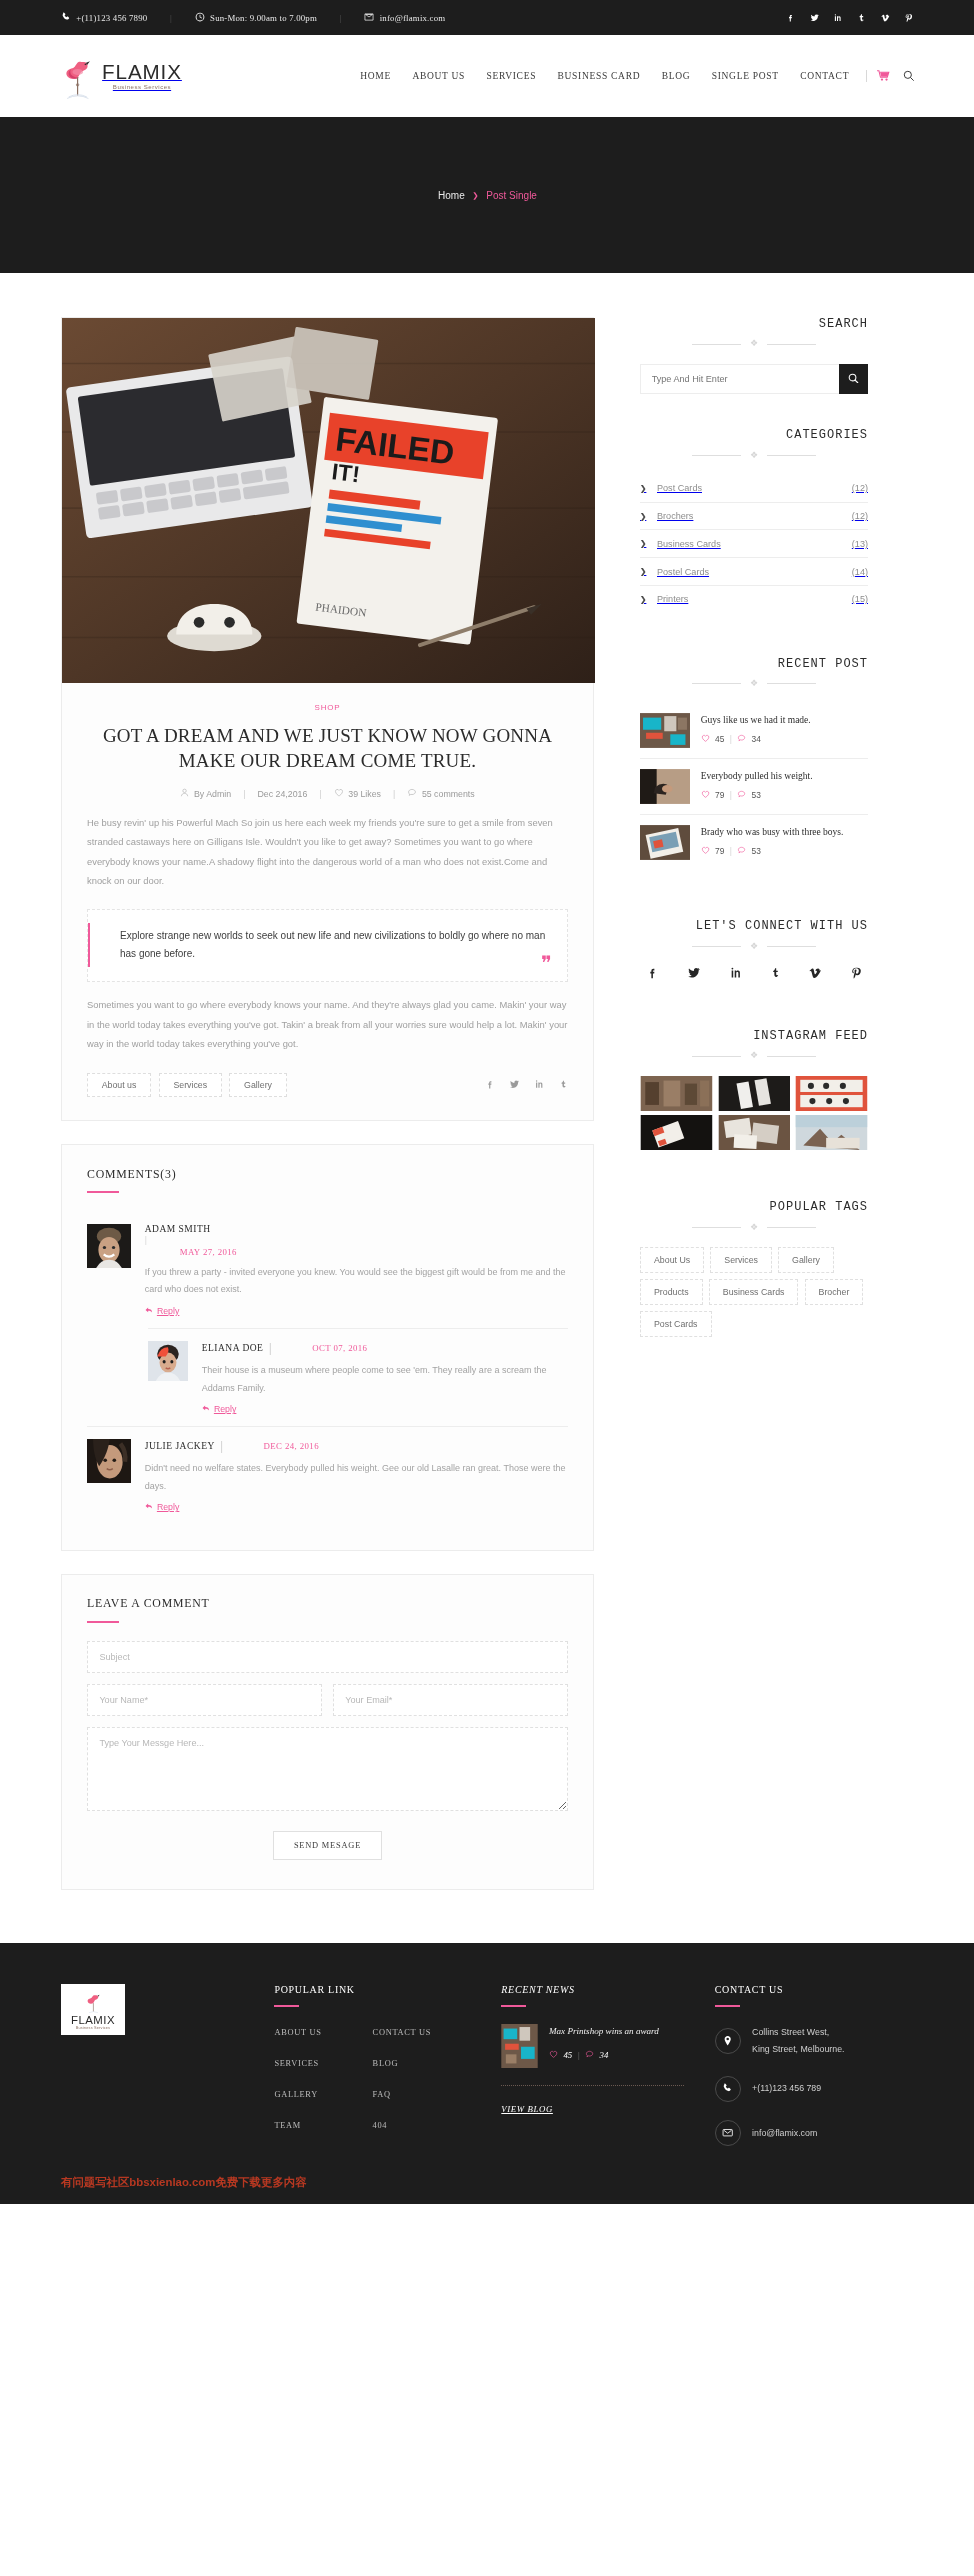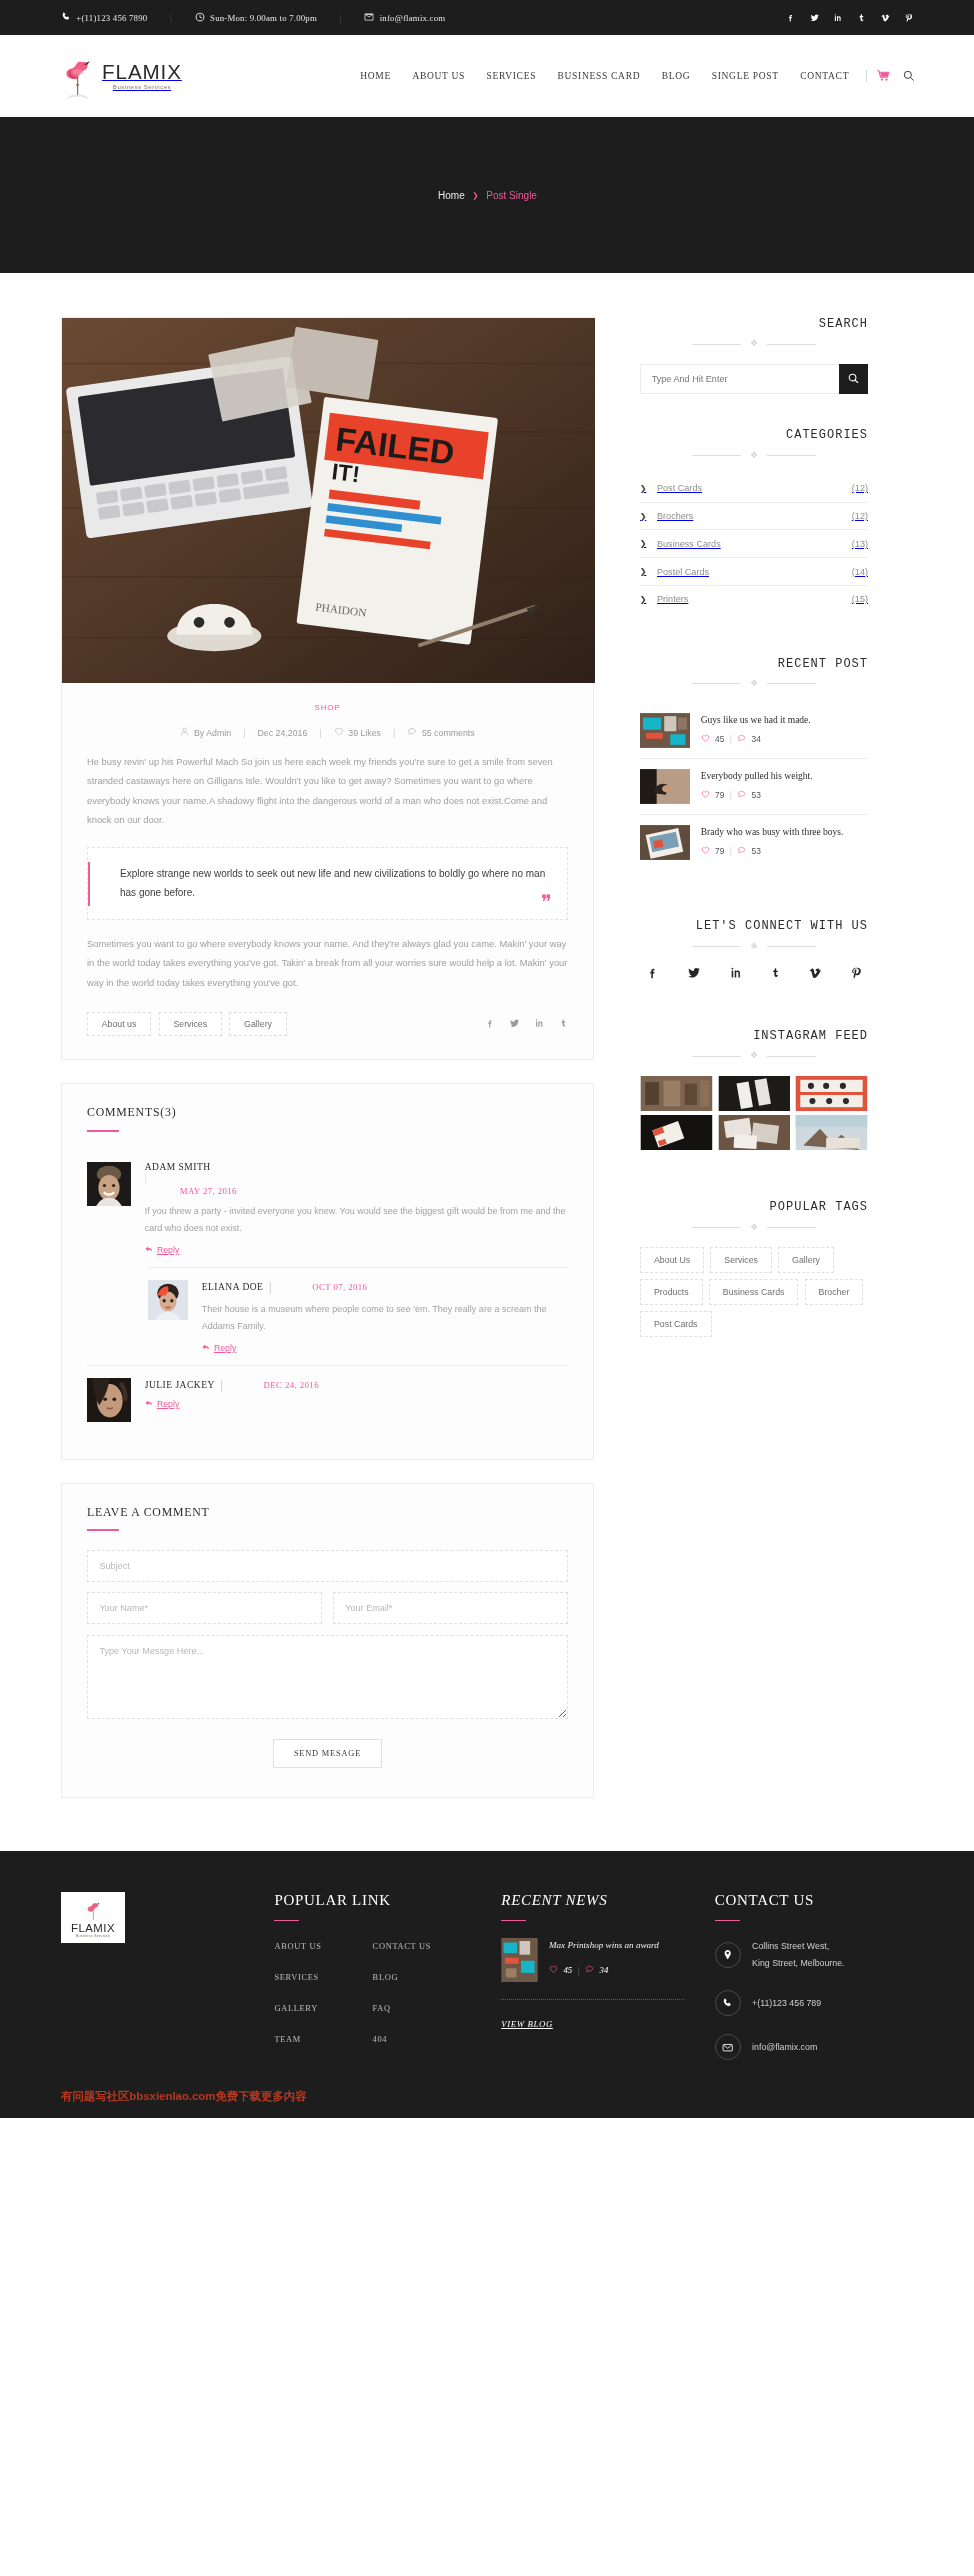--- a/index.html
+++ b/index.html
@@ -156,21 +156,21 @@
   footer.site-foot { background:#1d1d1d; padding:41px 0 0; color:#bdbdbd; }
   .fcols { display:flex; gap:30.5px; }
   .fc1 { width:190px; }
   .fc2 { width:204px; }
   .fc3 { width:190px;font-style:italic; }
   .fc4 { width:207px; }
   .flogo { background:#fff; width:64px; padding:6.9px 7.6px 5.3px; display:flex; flex-direction:column; align-items:center; }
   .flogo .fbrand { font-size:11.4px; color:#2b2b2b; letter-spacing:0.5px; }
   .flogo .ftag { font-size:3.8px; color:#8a6f62; letter-spacing:0.2px; }
   .fabout { font-size:8.8px; line-height:2.1; color:#b5b5b5; margin-top:17px; }
-  h4.ftitle { font-family:"Liberation Serif", serif; font-size:15px; letter-spacing:0.7px; color:#fff; font-weight:400; }
+  h4.ftitle { font-family:"Liberation Serif", serif; font-size:10px; letter-spacing:0.7px; color:#fff; font-weight:400; }
   .fline { width:25px; height:1.5px; background:#f0599a; margin:10.7px 0 17px; }
   .flinks { display:flex; }
   .flinks ul { list-style:none; width:50%; }
   .flinks li { margin-bottom:17px; }
   .flinks a { color:#bdbdbd; text-decoration:none; font-size:8.4px; letter-spacing:0.7px;
      font-family:"Liberation Serif", serif; }
   .fnews { display:flex; gap:10.7px; }
   .fnews .nth { width:37px; height:44px; flex:0 0 37px; overflow:hidden; }
   .fnews .ntxt { font-family:"Liberation Serif", serif; font-size:9.1px; line-height:1.7; color:#f0f0f0; }
   .fnews .nmeta { display:flex; align-items:center; gap:5.3px; margin-top:10.7px; font-size:8.8px; color:#fff;
@@ -381,20 +381,21 @@
                 <circle cx="40" cy="30" r="7" fill="#2b2b2b"></circle>
                   <circle cx="80" cy="30" r="7" fill="#2b2b2b"></circle>
               </g>
               <path d="M470 430l150-50" stroke="#8e7d6a" stroke-width="5" stroke-linecap="round"></path>
               <path d="M610 382l20-6-14 14z" fill="#3a3028"></path>
             </svg>
           </div>
 
           <div class="post-body">
             <div class="post-cat">SHOP</div>
+            <h1 class="post-title">GOT A DREAM AND WE JUST KNOW NOW GONNA MAKE OUR DREAM COME TRUE.</h1>
 
             <div class="post-meta">
               <span class="mi">
                 <span><svg width="9.1" height="9.1" viewBox="0 0 16 16">
                       <circle cx="8" cy="5" r="3" fill="none" stroke="#b5b5b5" stroke-width="1.2"></circle>
                       <path d="M2.5 14.5c0-3.2 2.5-5 5.5-5s5.5 1.8 5.5 5" fill="none" stroke="#b5b5b5" stroke-width="1.2"></path>
                     </svg></span>
                 <span>By Admin</span>
               </span>
               <span class="msep">|</span>
@@ -519,20 +520,21 @@
                   <path d="M26 39q4 3 8 0" fill="none" stroke="#8c5c48" stroke-width="2"></path>
                   <path d="M44 6q8 10 6 24" fill="none" stroke="#3c2f26" stroke-width="6"></path>
                 </svg>
             </div>
             <div>
               <div class="cmt-head-inline">
                 <span class="cmt-name">JULIE JACKEY</span>
                 <span class="pipe">|</span>
                 <span class="cmt-date">DEC 24, 2016</span>
               </div>
+              <div class="cmt-txt">Didn't need no welfare states. Everybody pulled his weight. Gee our old Lasalle ran great. Those were the days.</div>
               <a class="reply" href="#">
                 <span><svg width="8.4" height="8.4" viewBox="0 0 16 16">
                       <path d="M6 3L1 7.5 6 12V9c4 0 6 1 7.5 3.5C13.5 8 11 5.8 6 5.8z"></path>
                     </svg></span>
                 <span>Reply</span>
               </a>
             </div>
           </div>
         </section>
 

